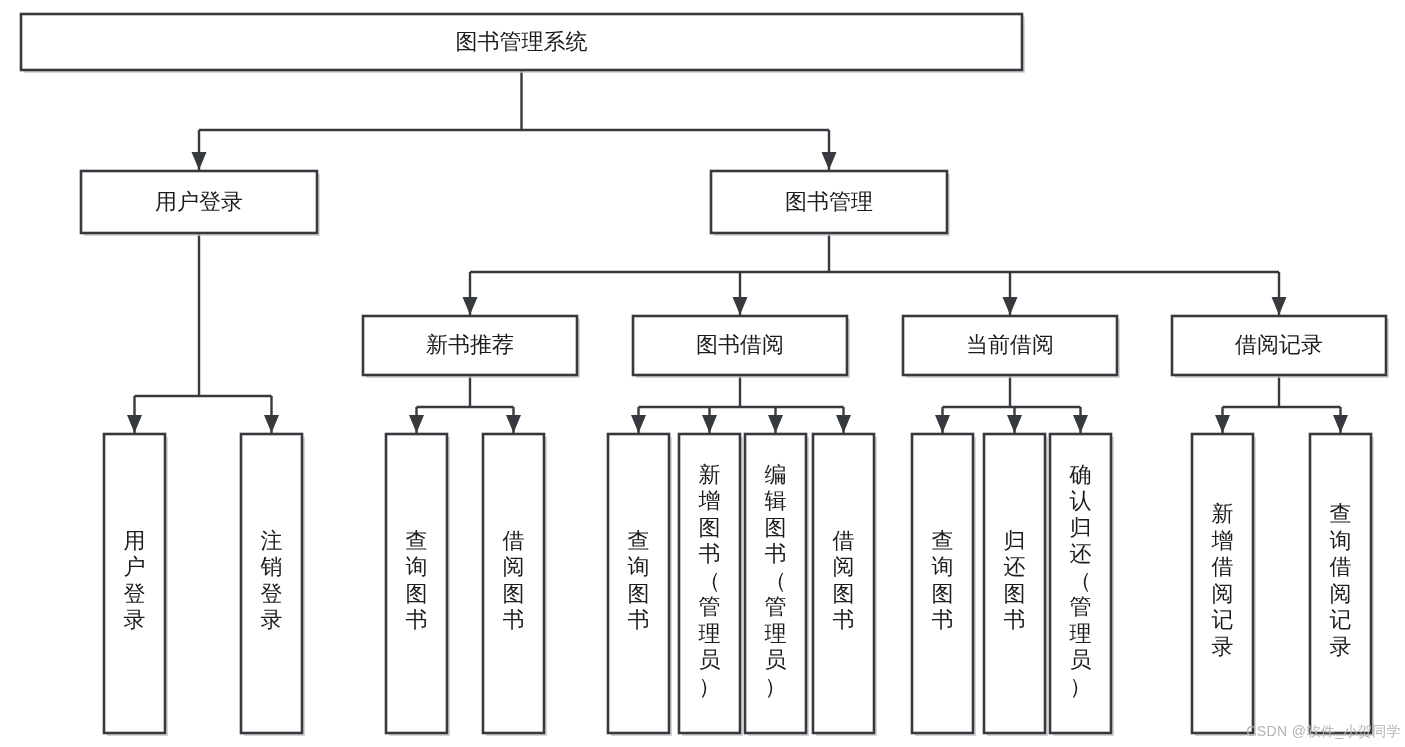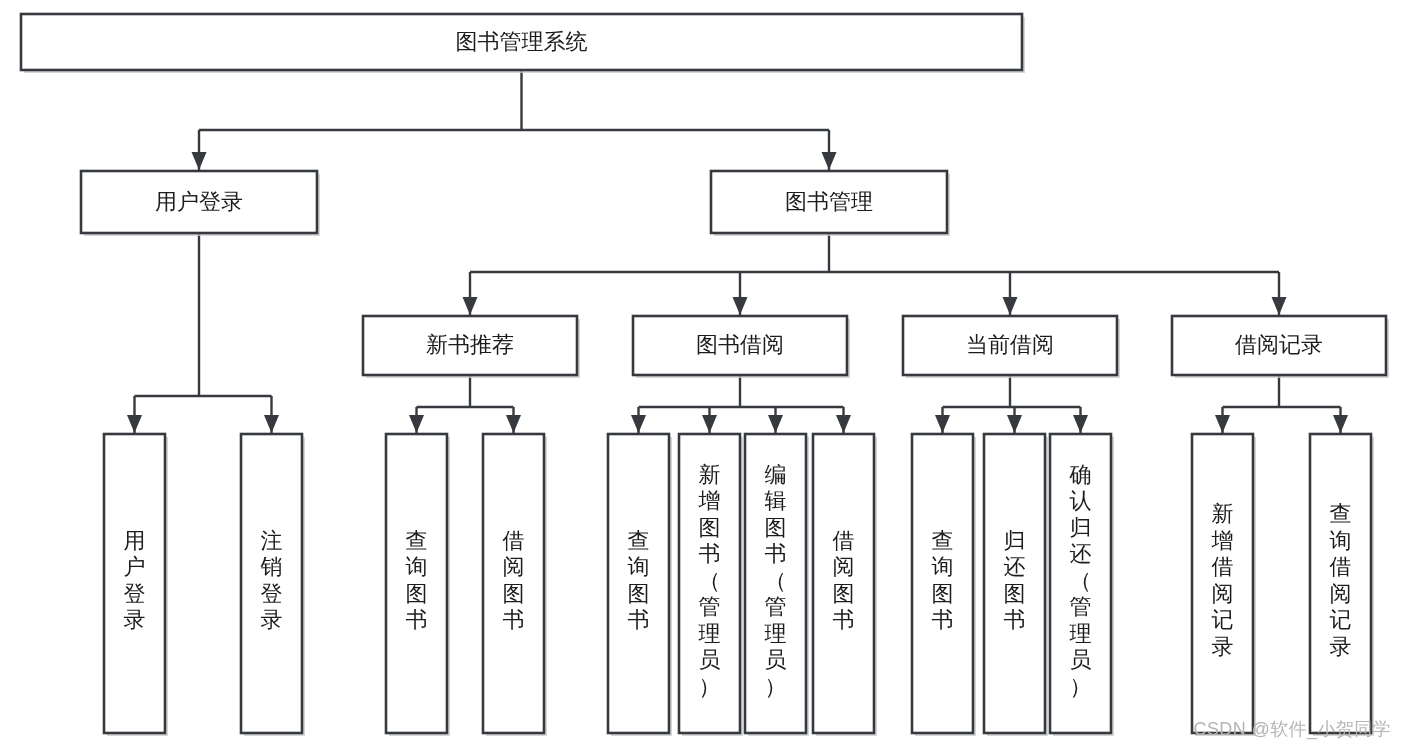--- a/index.html
+++ b/index.html
@@ -54,24 +54,24 @@
     dominant-baseline: middle;
   }
   .node-label-v {
     fill: #1c1c1c;
     font-family: "Liberation Sans", "DejaVu Sans", sans-serif;
     font-size: 22px;
     text-anchor: middle;
   }
   .watermark {
     position: absolute;
-    right: 14px;
+    right: 4px;
     bottom: 6px;
     color: #b4b4b4;
-    font-size: 18px;
+    font-size: 14px;
     font-family: "Liberation Sans", "DejaVu Sans", sans-serif;
     letter-spacing: 0.4px;
     white-space: nowrap;
     pointer-events: none;
   }
 </style>
 </head>
 <body>
 
 <div id="diagram-root">

